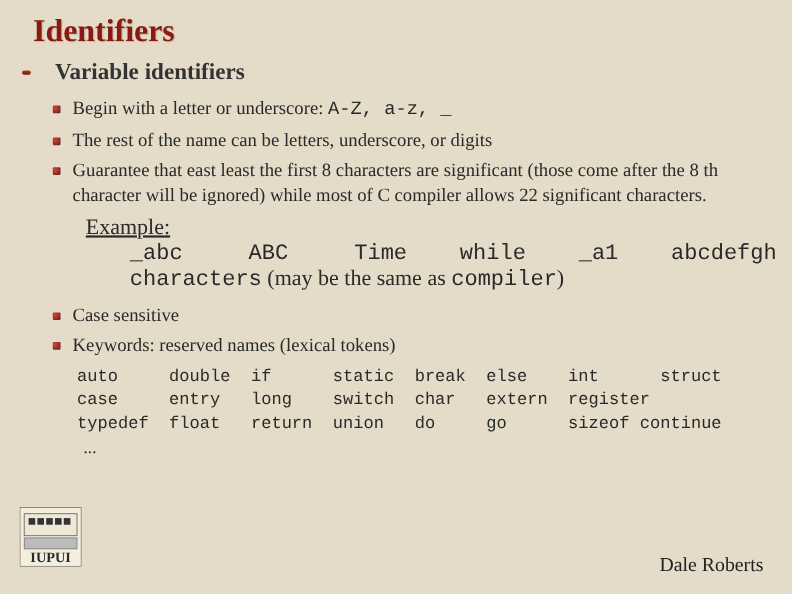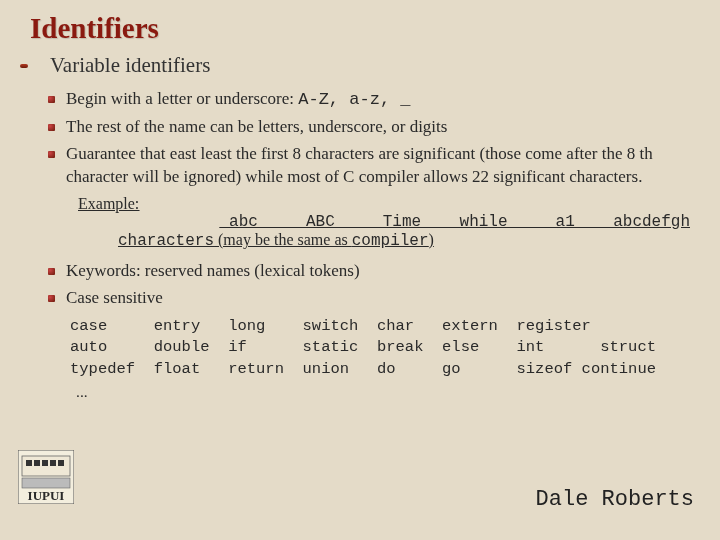--- a/index.html
+++ b/index.html
@@ -21,21 +21,21 @@
     position: relative;
   }
   .title {
     font-weight: bold;
     font-size: 29px;
     color: #8a1a10;
     margin: 2px 0 8px 0;
     text-shadow: 1px 1px 1px rgba(0,0,0,0.15);
   }
   .subtitle {
-    font-weight: normal;
+    font-weight: bold;
     font-size: 21px;
     color: #333;
     margin: 6px 0 10px 10px;
   }
   .sub-bullet-wrap {
     position: relative;
     padding-left: 10px;
   }
   .sub-bullet-wrap::before {
     content: "";
@@ -64,45 +64,43 @@
     left: -18px;
     top: 8px;
     width: 7px;
     height: 7px;
     background: radial-gradient(circle at 30% 30%, #c44, #6b1a0a);
     border-radius: 1px;
   }
   .mono { font-family: 'Courier New', monospace; text-align: right; }
   .example {
     margin: 6px 0 10px 48px;
-    font-size: 16px;
-    text-decoration: underline;
+    font-size: 20px;
   }
   .example-label { text-decoration: underline; }
   .example-line { margin-left: 40px; }
   .kwblock {
     margin: 6px 0 0 40px;
     font-family: 'Courier New', monospace;
     font-size: 15.5px;
     line-height: 1.4;
   }
   .logo {
     position: absolute;
     left: 18px;
-    bottom: 36px;
+    bottom: 25px;
     width: 52px;
     height: 54px;
   }
   .author {
     position: absolute;
     right: 26px;
-    bottom: 28px;
-    font-size: 22px;
+    bottom: 16px;
+    font-size: 18px;
     color: #222;
-    font-family: Liberation Mono, monospace;
   }
 </style>
 </head>
 <body>
 
 <div class="slide">
 
   <div class="title">Identifiers</div>
 
   <div class="sub-bullet-wrap">
@@ -119,27 +117,27 @@
 
   <div class="example">
     <span class="example-label">Example:</span>
     <div class="example-line mono" style="white-space:pre">_abc     ABC     Time    while    _a1    abcdefgh</div>
     <div class="example-line">
       <span class="mono">characters</span><span> (may be the same as </span><span class="mono">compiler</span><span>)</span>
     </div>
   </div>
 
   <ul class="bullets">
+    <li>Case sensitive</li>
     <li>Keywords: reserved names (lexical tokens)</li>
-    <li>Case sensitive</li>
   </ul>
 
   <div class="kwblock">
+    <div style="white-space:pre">auto     double  if      static  break  else    int      struct</div>
     <div style="white-space:pre">case     entry   long    switch  char   extern  register</div>
-    <div style="white-space:pre">auto     double  if      static  break  else    int      struct</div>
     <div style="white-space:pre">typedef  float   return  union   do     go      sizeof continue</div>
     <div style="font-family:Georgia,serif;margin-left:6px">...</div>
   </div>
 
   <div class="logo">
     <svg viewBox="0 0 56 54" width="56" height="54">
       <rect x="0" y="0" width="56" height="54" fill="#f3eede" stroke="#555" stroke-width="1"></rect>
       <rect x="4" y="6" width="48" height="20" fill="#efe8d6" stroke="#666" stroke-width="0.8"></rect>
       <rect x="8" y="10" width="6" height="6" fill="#333"></rect>
         <rect x="16" y="10" width="6" height="6" fill="#333"></rect>

